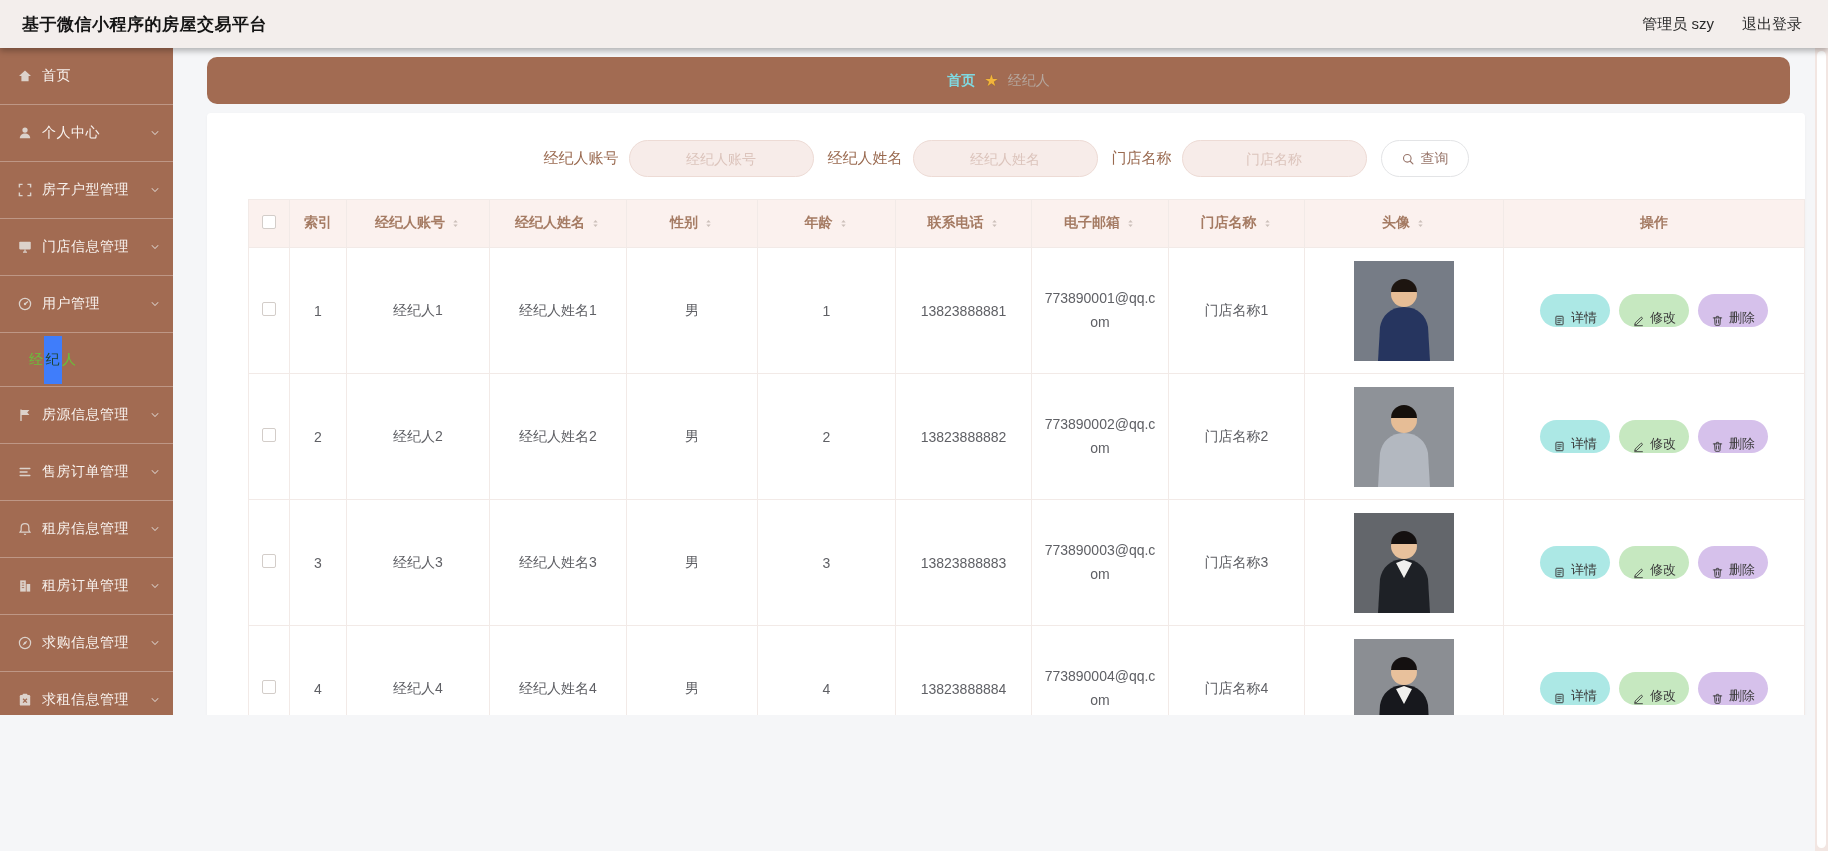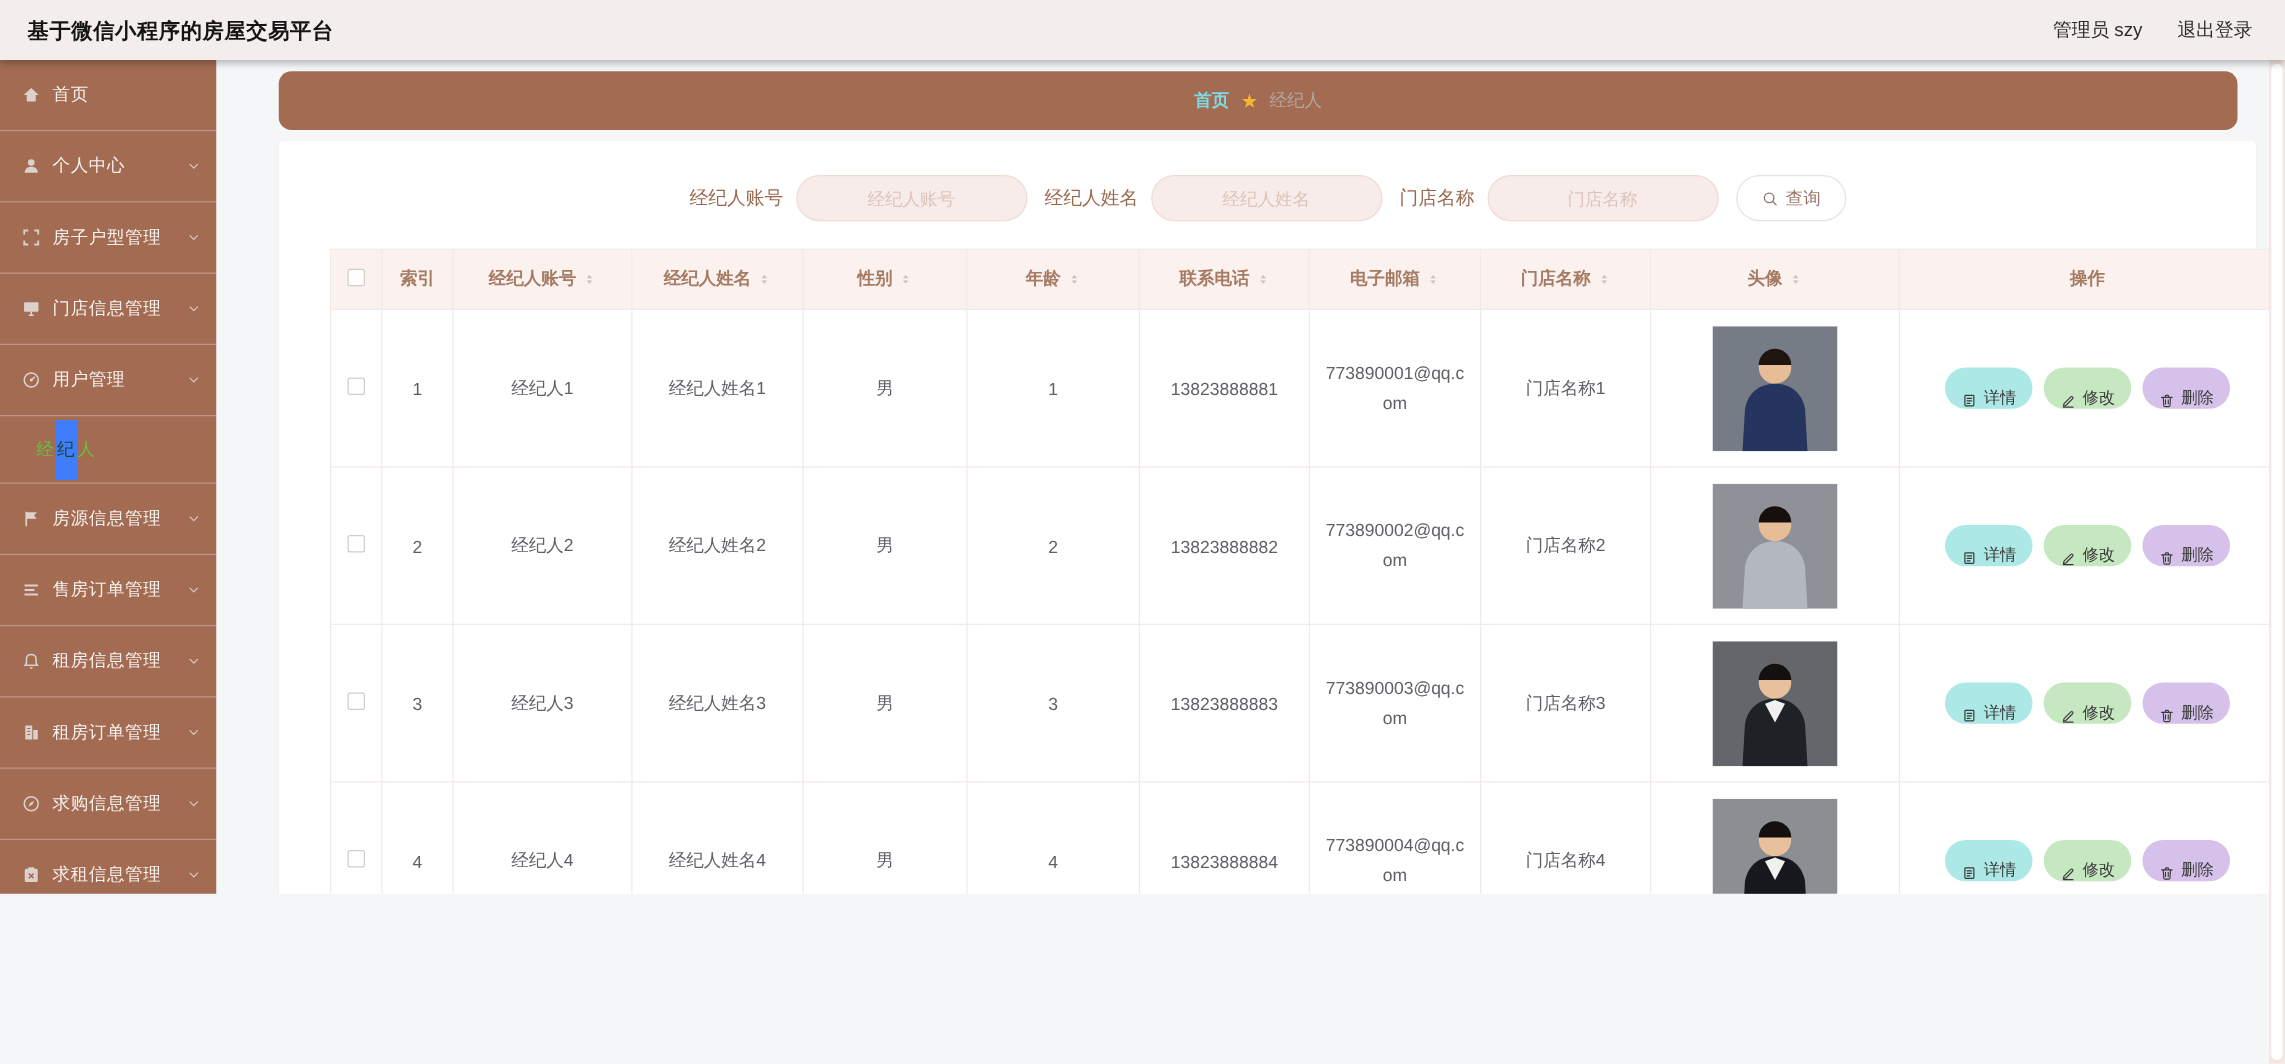--- a/index.html
+++ b/index.html
@@ -9,21 +9,21 @@
   
   .topbar { position:relative; z-index:20; height:48px; background:var(--topbar,#f3eeec);
     display:flex; align-items:center; padding:0 26px 0 22px;
     box-shadow:0 3px 6px rgba(0,0,0,.28); }
   .title { font-size:17px; font-weight:bold; color:#141414; letter-spacing:.5px; }
   .top-right { margin-left:auto; display:flex; align-items:center; gap:28px;
     font-size:15px; color:#2b2b2b; }
   .logout { cursor:pointer; }
 
   
-  .shell { display:flex; height:667px;gap:16px; }
+  .shell { display:flex; height:667px; }
 
   
   .sidebar { width:173px; flex:none; background:var(--side-bg,#a26b52); overflow:hidden; }
   .side-item { height:57px; display:flex; align-items:center; padding:0 12px 0 17px;
     border-bottom:1px solid rgba(255,255,255,.30); color:#f8f2ee; font-size:14px; cursor:pointer; }
   .side-item .ic { color:#dcd2cb; margin-right:9px; font-size:16px; }
   .side-label { letter-spacing:.5px; }
   .chev { margin-left:auto; color:#d6c9c2; font-size:12px; display:inline-flex; }
   .chev.up { transform:rotate(180deg); }
   .side-sub { height:54px; display:flex; align-items:center; padding-left:29px;

